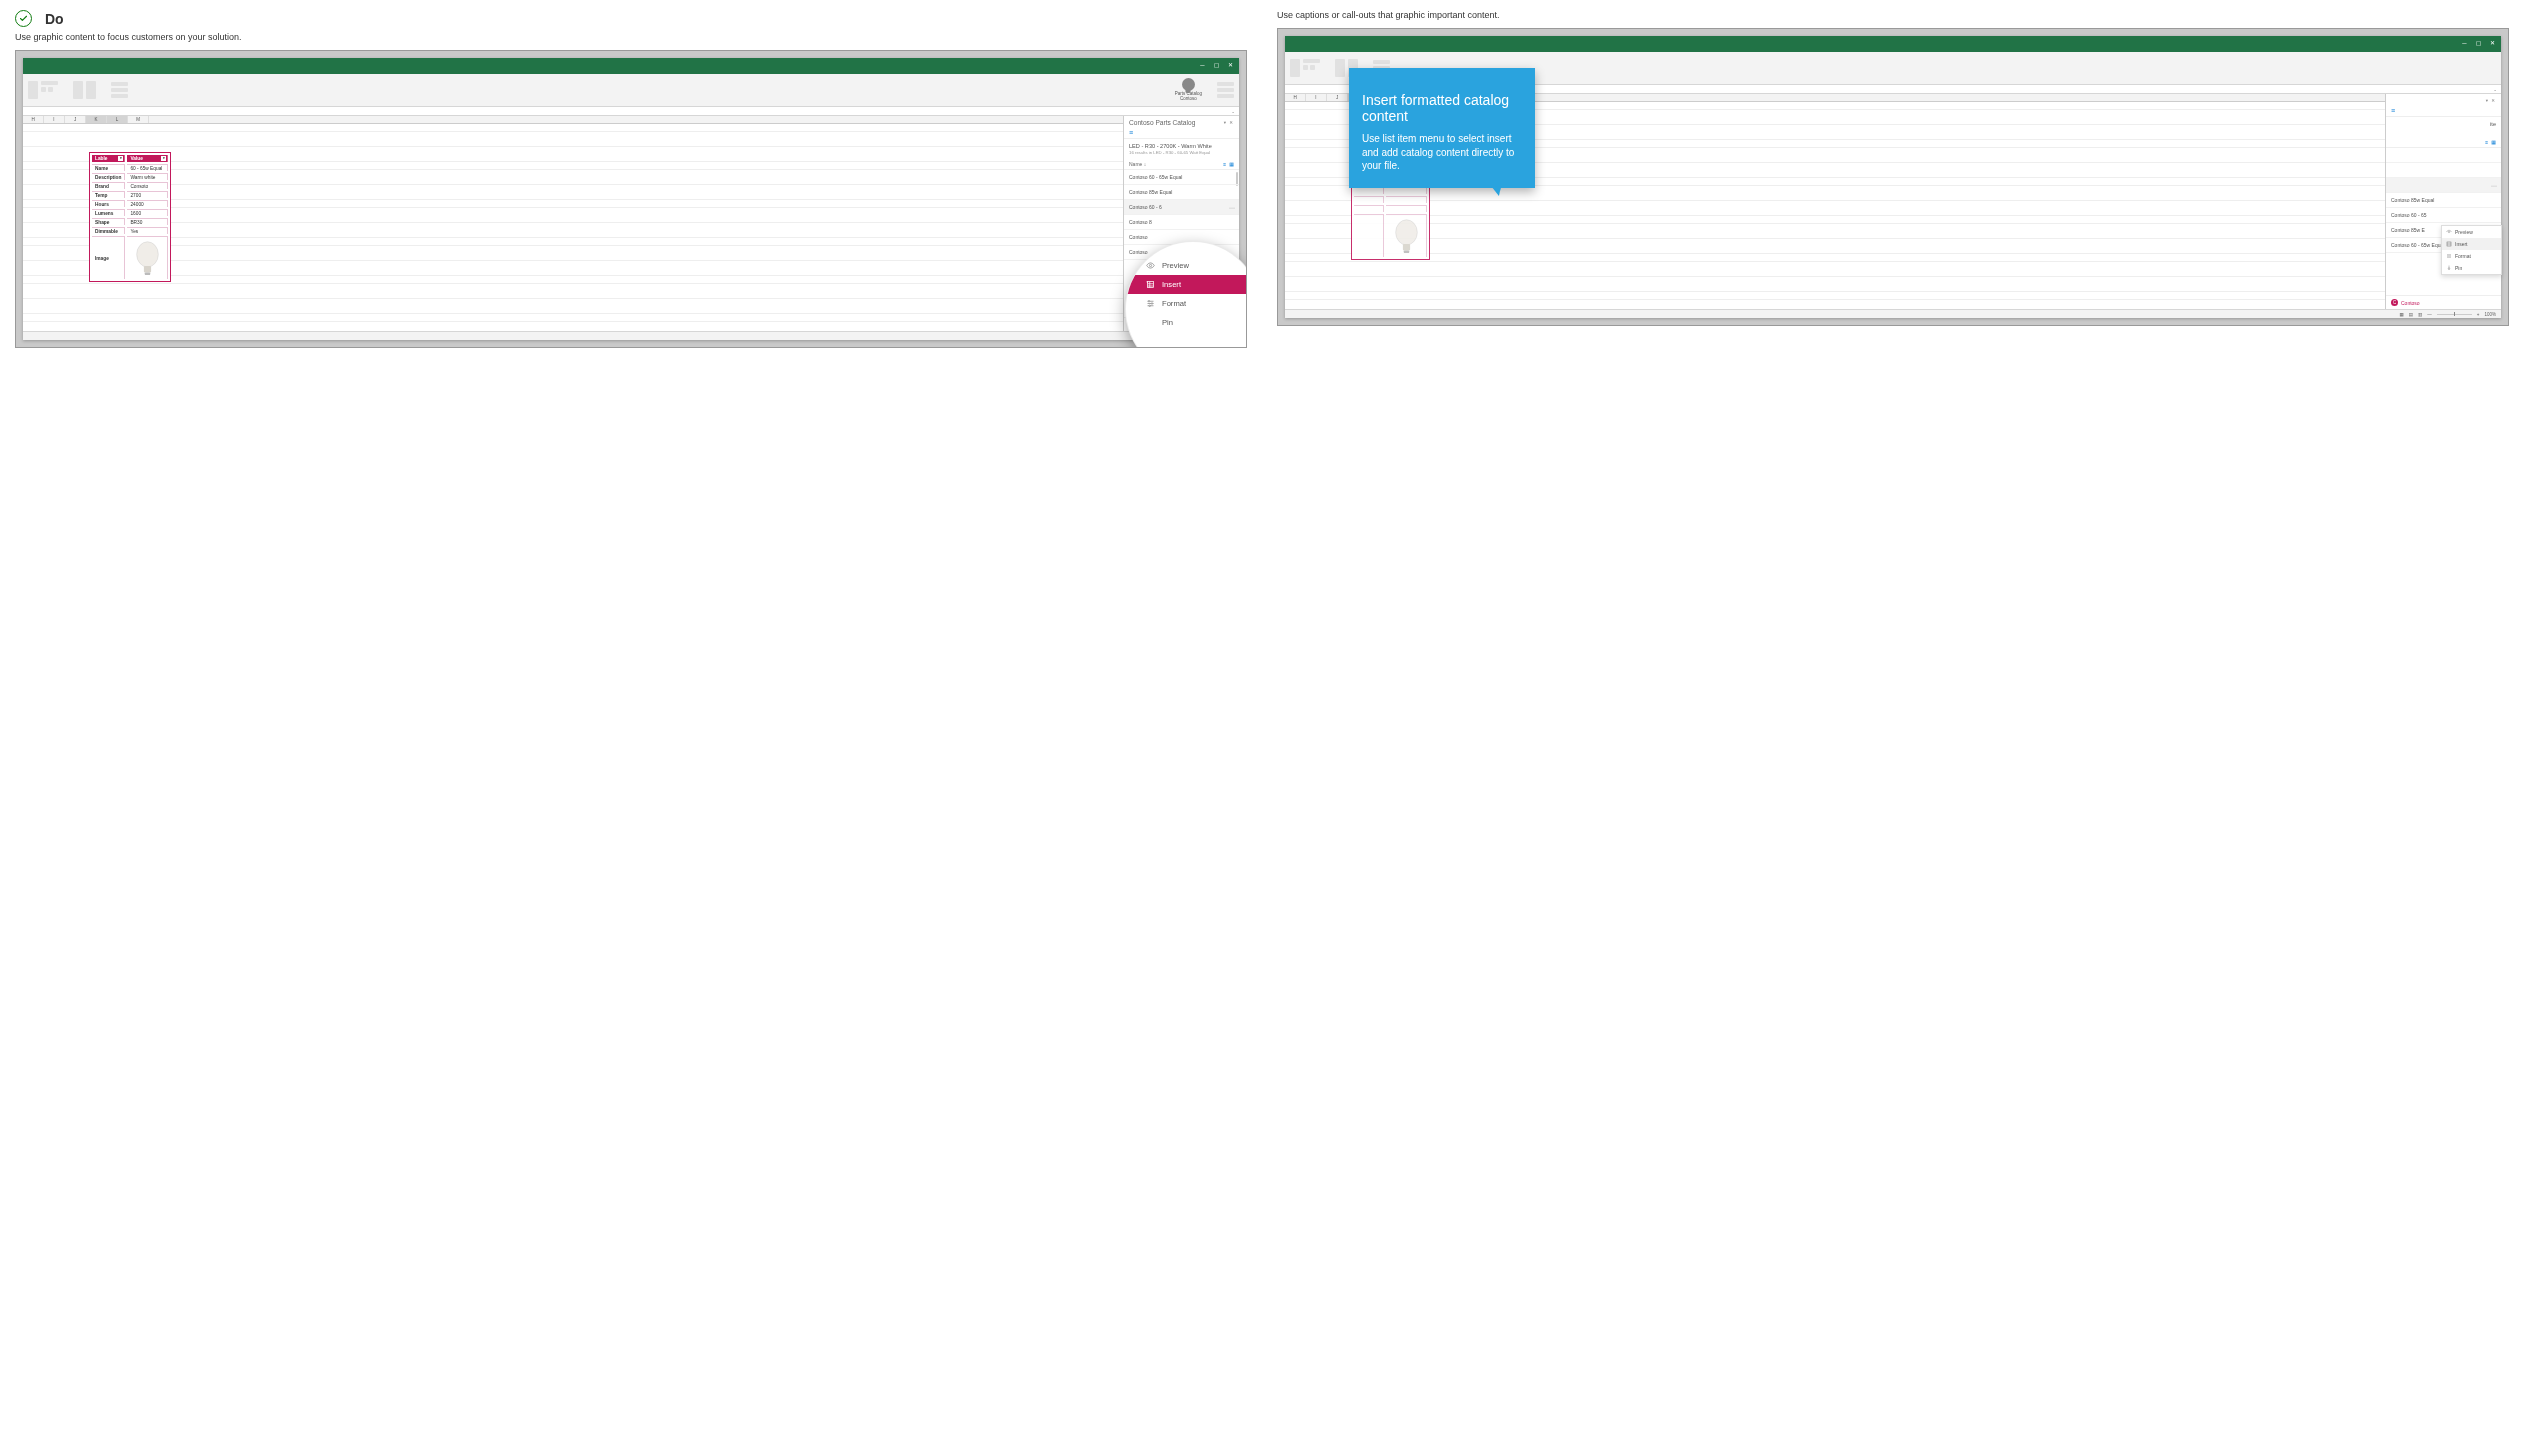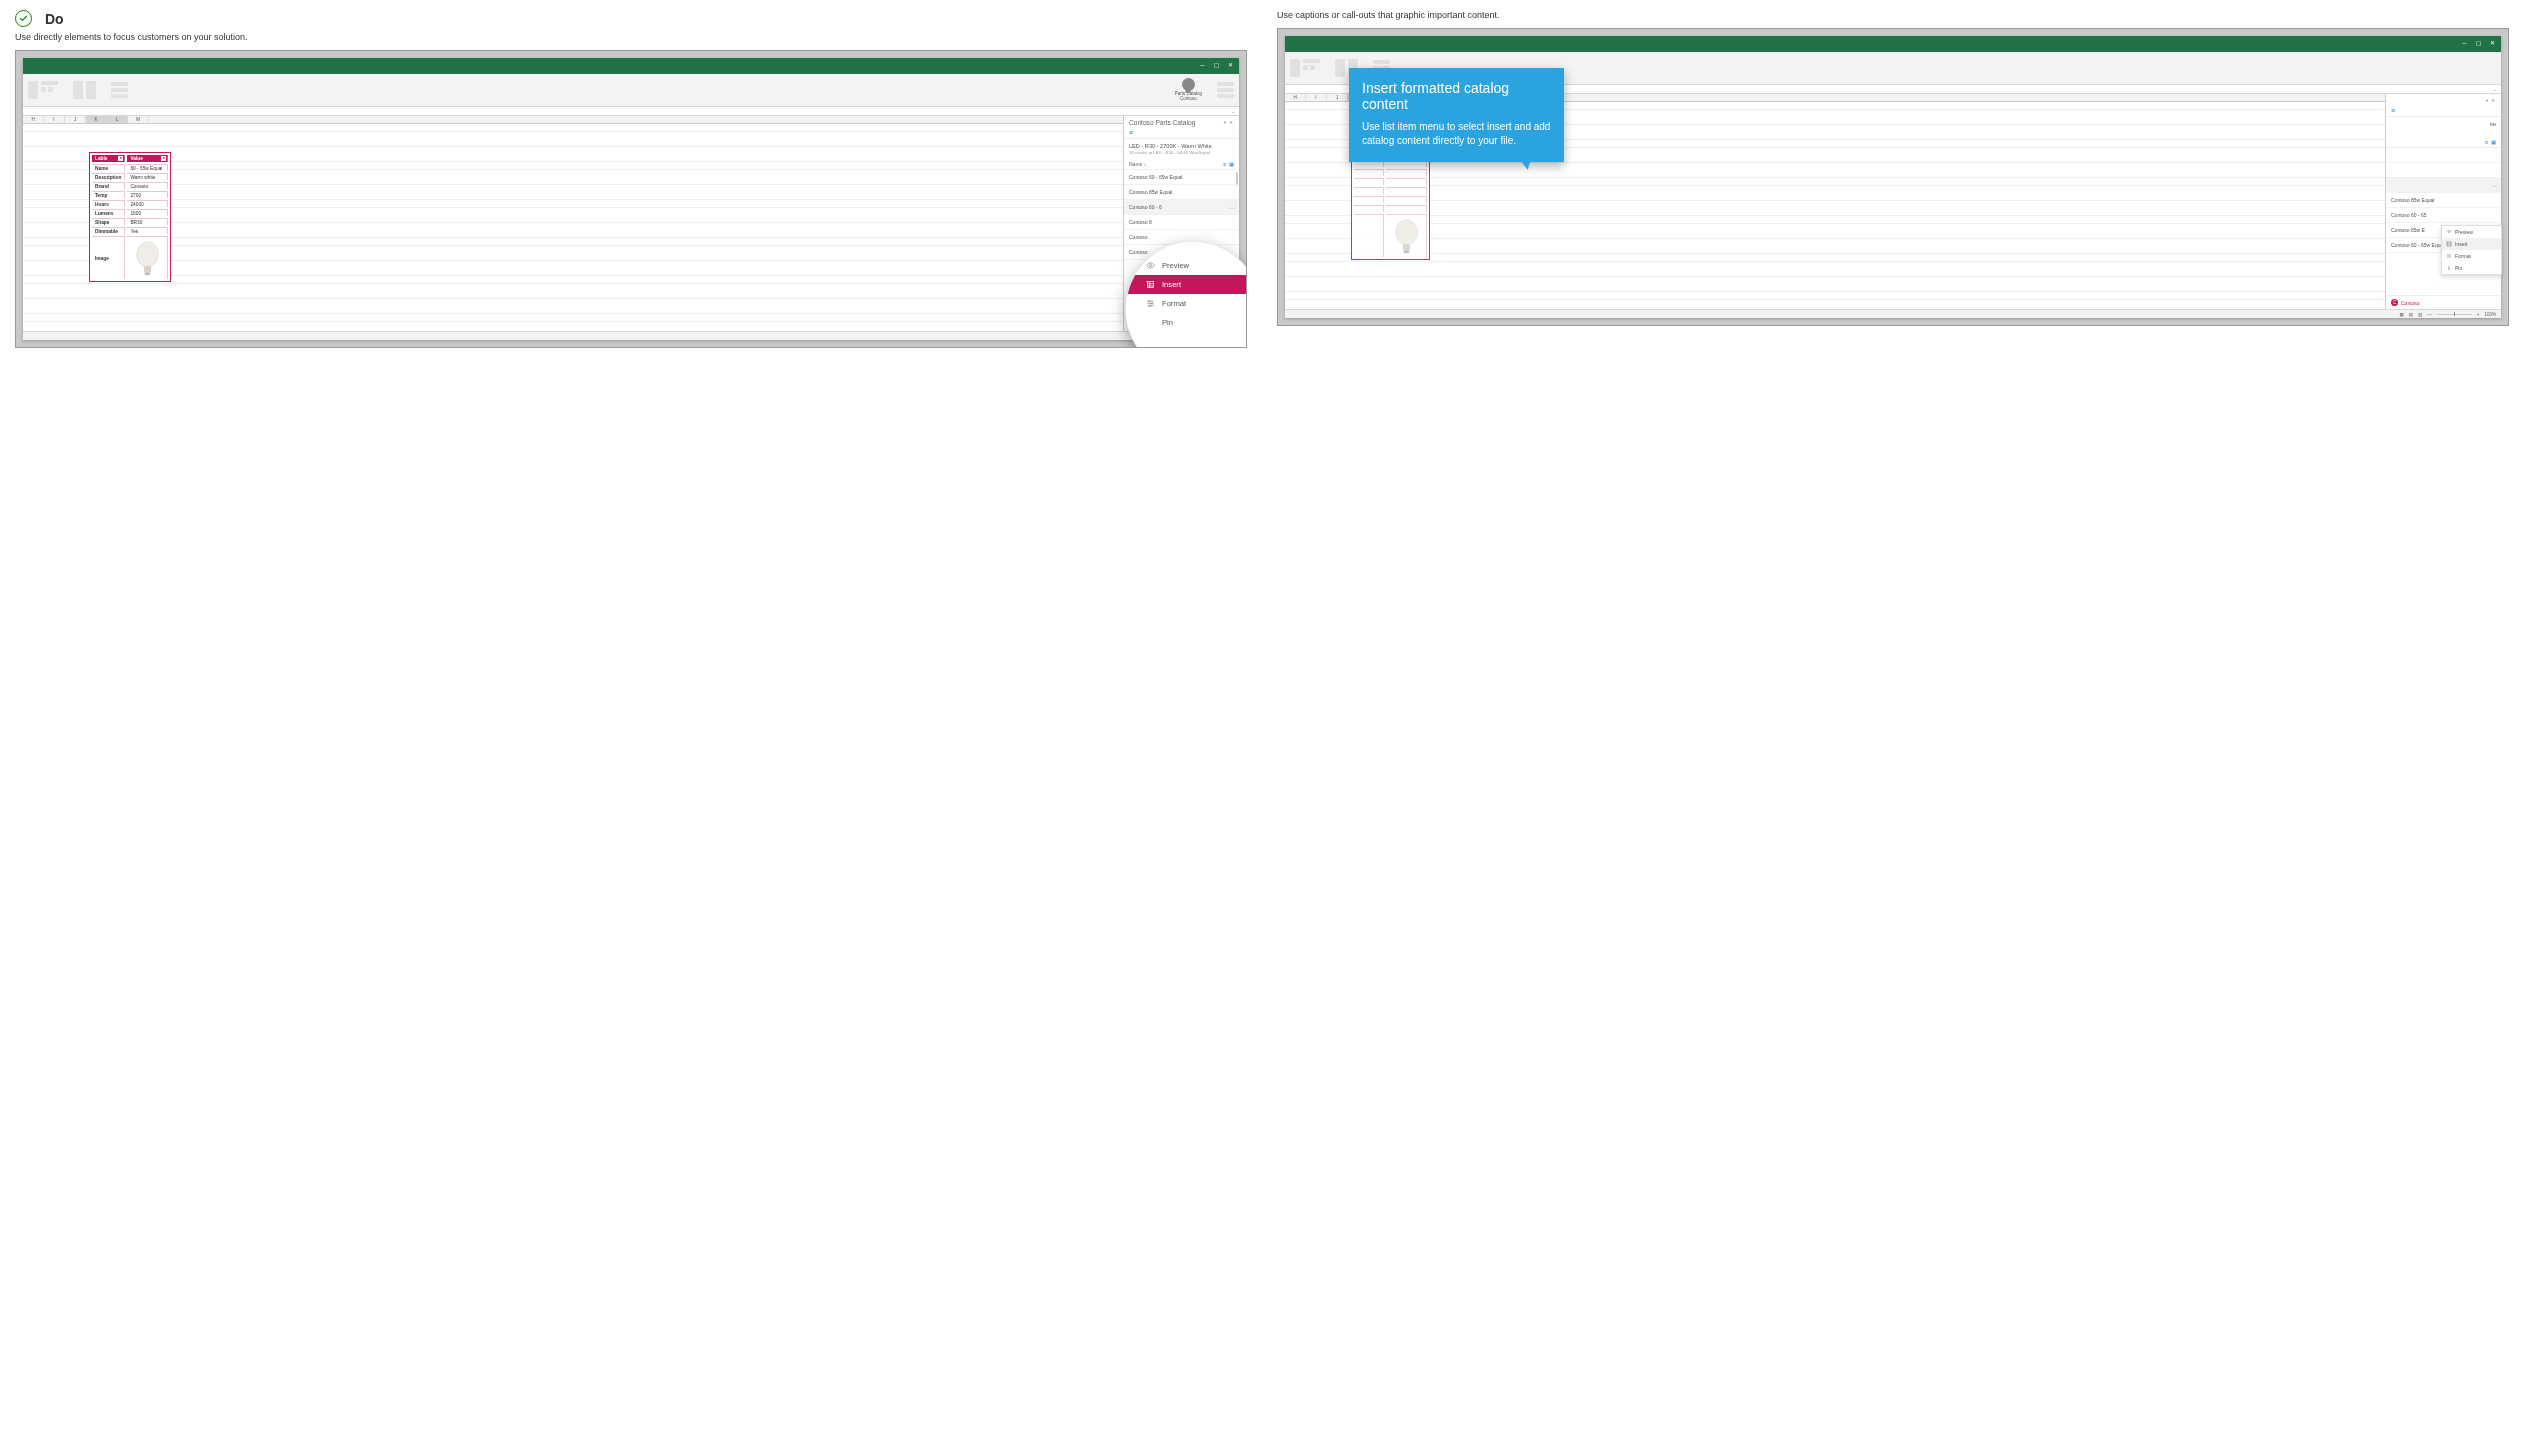--- a/index.html
+++ b/index.html
@@ -65,41 +65,41 @@
   .tp-footer { border-top:0.5px solid #eee; padding:3px 5px; display:flex; align-items:center; gap:3px; color:#c2185b; font-size:5px;}
   .tp-footer .c-badge { width:7px; height:7px; border-radius:50%; background:#c2185b; color:#fff; font-size:4.5px; display:flex; align-items:center; justify-content:center;}
   .statusbar { height:9px; background:#f3f3f3; border-top:0.5px solid #d6d6d6; display:flex; justify-content:flex-end; align-items:center; gap:5px; padding:0 5px; font-size:4.5px; color:#666;}
   .statusbar .slider { width:35px; height:1px; background:#ccc; position:relative;}
   .statusbar .slider::after{content:""; position:absolute; left:50%; top:-1.5px; width:1px; height:4px; background:#888;}
   .magnifier { position:absolute; right:-15px; bottom:-30px; width:136px; height:136px; border-radius:50%; background:#fff; border:1px solid rgba(0,0,0,.08); box-shadow: 0 5px 15px rgba(0,0,0,.35); z-index:10; overflow:hidden;}
   .mag-inner { position:absolute; top:14px; left:11px; right:0; }
   .mag-inner .mi-row { display:flex; align-items:center; gap:7px; padding: 5px 9px; font-size:7.6px; color:#555;}
   .mag-inner .mi-row svg { width:9px; height:9px; flex:none; }
   .mag-inner .mi-row.insert { background:#c2185b; color:#fff; margin-left:-11px; padding-left:20px;}
-  .callout { position:absolute; top:39px; left:71px; width:215px; background:#2aa3de; color:#fff; padding: 12px 13px 15px; box-shadow: 0 4px 10px rgba(0,0,0,.3); z-index:10;}
+  .callout { position:absolute; top:39px; left:71px; width:186px; background:#2aa3de; color:#fff; padding: 24px 13px 15px; box-shadow: 0 4px 10px rgba(0,0,0,.3); z-index:10;}
   .callout::after { content:""; position:absolute; bottom:-8px; right:35px; border:5px solid transparent; border-top-color:#2aa3de; border-right-color:#2aa3de; transform:skewX(-12deg);}
   .callout h2 { font-size: 14px; font-weight:400; line-height:1.15; margin-bottom:8px;}
   .callout p { font-size: 10px; line-height:1.35;}
   .dont-context-anchor { position:absolute; right:6px; top: 239px; z-index:5;}
 </style>
 </head>
 <body>
 
 <div class="container">
 
   <div class="panel">
     <div class="panel-header">
       <span class="icon-circle do">
         <svg viewBox="0 0 24 24" fill="none" stroke="#107c10" stroke-width="3" stroke-linecap="round" stroke-linejoin="round">
             <polyline points="4 12 9 17 20 6"></polyline>
           </svg>
       </span>
       <span class="panel-title">Do</span>
     </div>
-    <div class="panel-sub">Use directly elements to focus customers on your solution.</div>
+    <div class="panel-sub">Use graphic content to focus customers on your solution.</div>
 
     <div class="stage">
       <div class="app">
         <div class="titlebar">
           <span class="win-btn">─</span>
           <span class="win-btn">▢</span>
           <span class="win-btn">✕</span>
         </div>
         <div class="ribbon-tabs"></div>
         <div class="ribbon">

